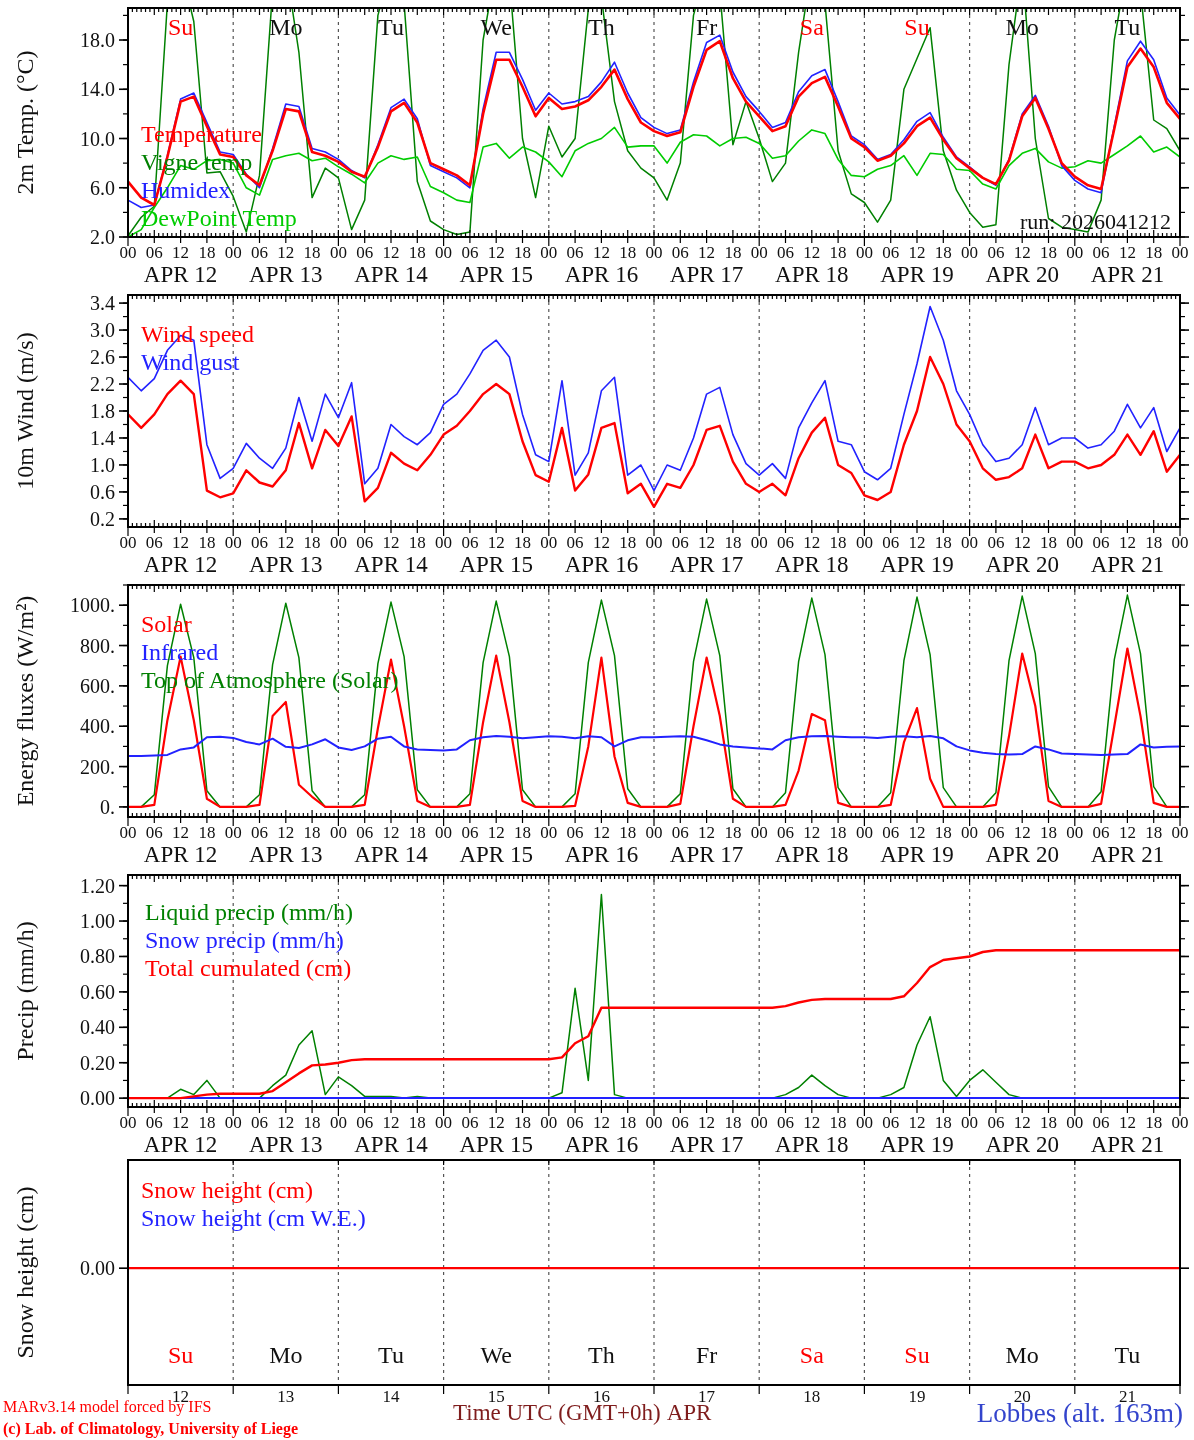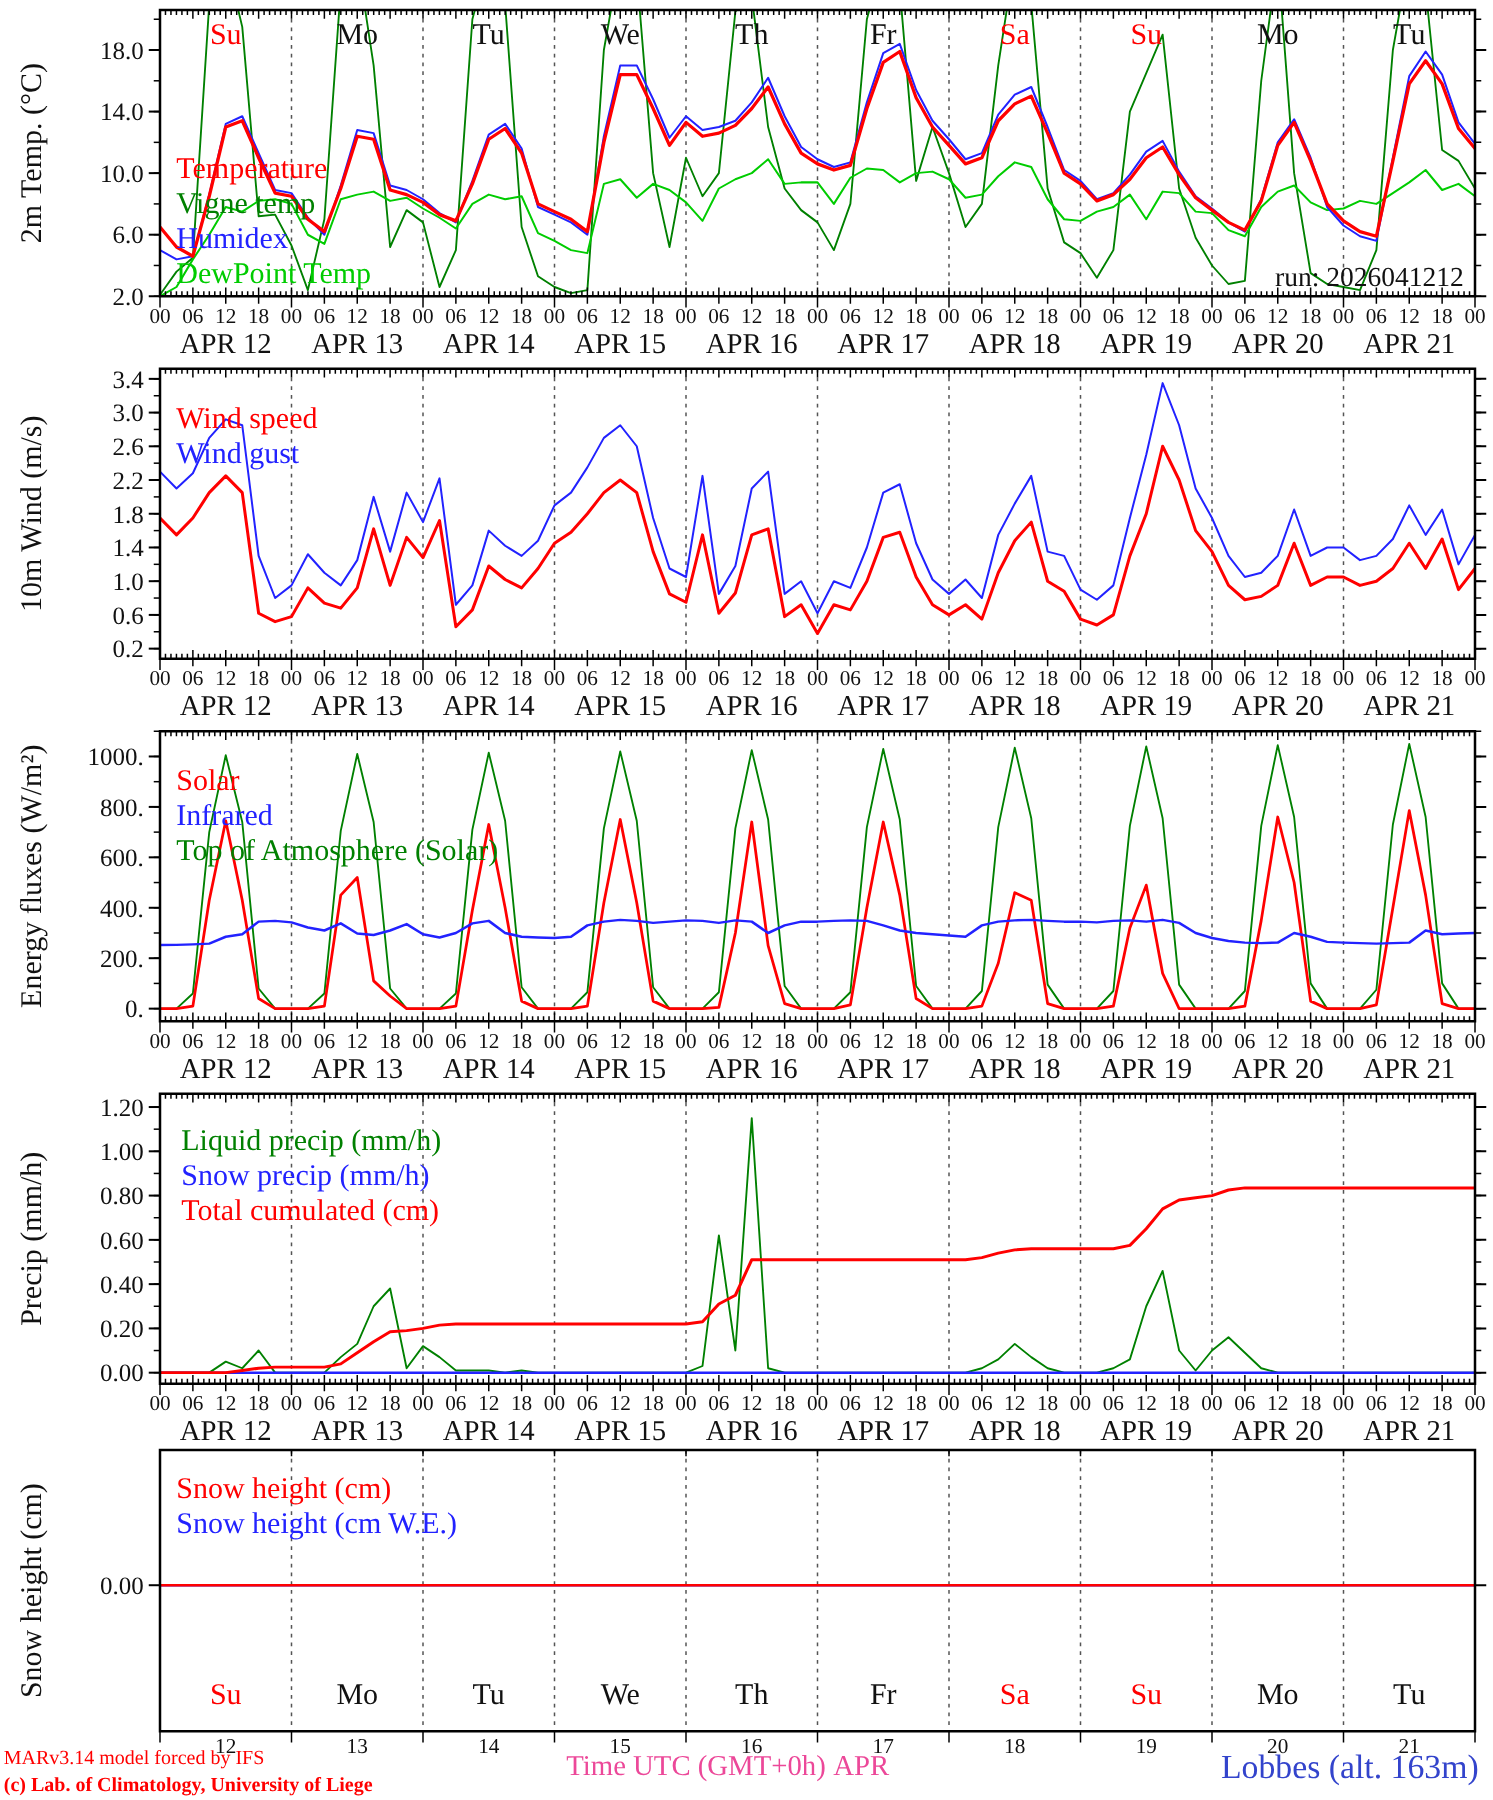--- a/index.html
+++ b/index.html
@@ -11,21 +11,21 @@
   .t-xtick{font-size:17px;fill:#111111;}
   .t-apr{font-size:23px;fill:#111111;}
   .t-day{font-size:24px;}
   .t-num{font-size:17px;fill:#111111;}
   .t-legend{font-size:24px;}
   .t-run{font-size:22px;fill:#111111;}
   .t-ylabel{font-size:24px;fill:#111111;}
   .footer-credit{position:absolute;left:3px;color:#ff0000;font-size:16px;line-height:22px;white-space:nowrap;text-align:right;}
   #credit1{top:1396px;}
   #credit2{top:1418px;font-weight:bold;}
-  #timeaxis{position:absolute;left:453px;top:1400px;color:#ec4899;font-size:23px;white-space:nowrap;}
+  #timeaxis{position:absolute;left:453px;top:1400px;color:#7f1d1d;font-size:23px;white-space:nowrap;}
   #timeaxis .month{margin-left:6px;}
   #station{position:absolute;right:11px;top:1398px;color:#3344cc;font-size:27px;white-space:nowrap;text-align:center;}
 </style>
 </head>
 <body>
 
 <div id="page">
   <svg id="chart" width="1194" height="1440">
       <g>
         <clipPath id="clip0">

